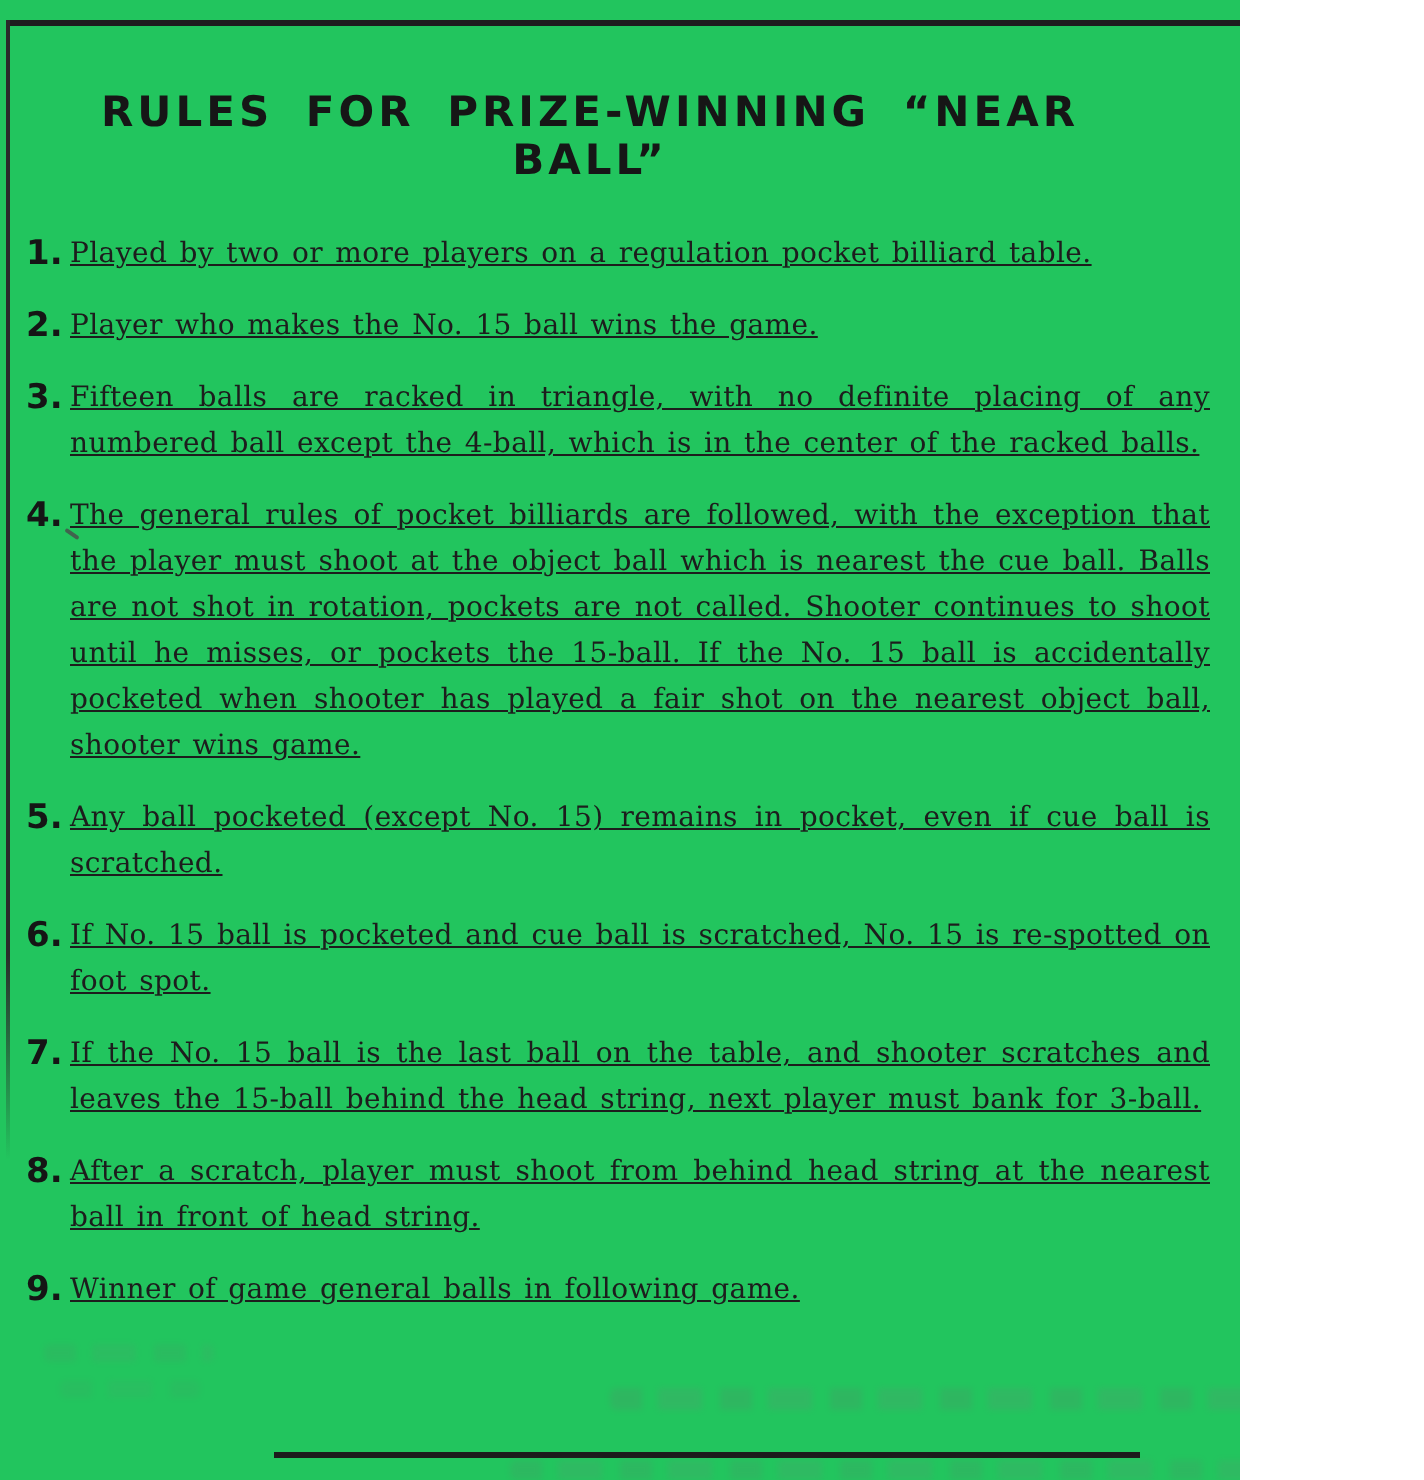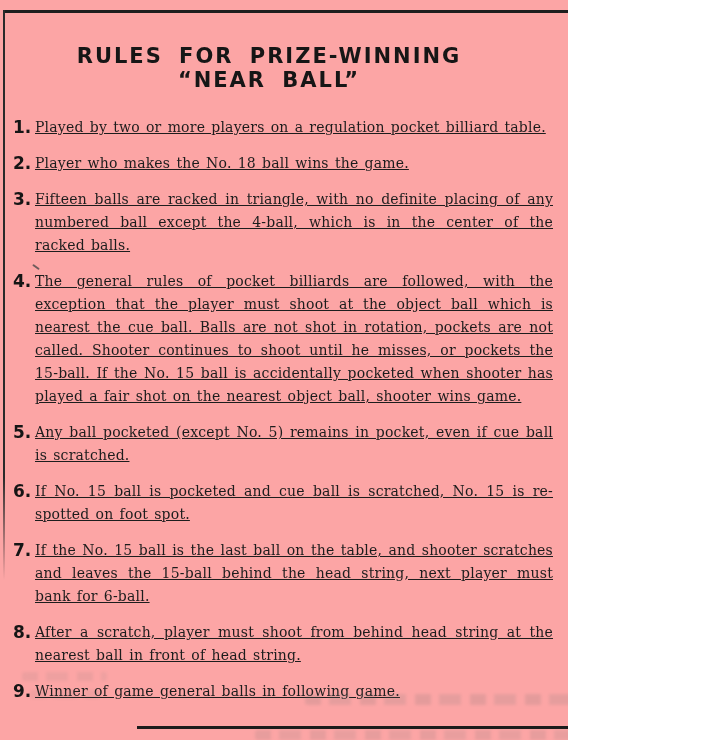--- a/index.html
+++ b/index.html
@@ -2,23 +2,23 @@
 <html><head>
 <meta charset="utf-8">
 <style>
   html, body {
     margin: 0;
     padding: 0;
     background: #ffffff;
   }
   .page {
     position: relative;
-    width: 568px;
+    width: 620px;
     height: 740px;
-    background: #fca5a5;
+    background: #22c55e;
     overflow: hidden;
     font-family: "DejaVu Serif", serif;
     color: #1d1d1d;
   }
   
   .frame-top {
     position: absolute;
     left: 4px;
     top: 10px;
     width: 674px;
@@ -116,41 +116,41 @@
 
   <h1 class="title">RULES FOR PRIZE-WINNING “NEAR BALL”</h1>
 
   <ol class="rules">
     <li class="rule">
       <span class="num">1.</span>
       <span class="txt">Played by two or more players on a regulation pocket billiard table.</span>
     </li>
     <li class="rule">
       <span class="num">2.</span>
-      <span class="txt">Player who makes the No. 18 ball wins the game.</span>
+      <span class="txt">Player who makes the No. 15 ball wins the game.</span>
     </li>
     <li class="rule">
       <span class="num">3.</span>
       <span class="txt">Fifteen balls are racked in triangle, with no definite placing of any numbered ball except the 4-ball, which is in the center of the racked balls.</span>
     </li>
     <li class="rule">
       <span class="num">4.</span>
       <span class="txt">The general rules of pocket billiards are followed, with the exception that the player must shoot at the object ball which is nearest the cue ball. Balls are not shot in rotation, pockets are not called. Shooter continues to shoot until he misses, or pockets the 15-ball. If the No. 15 ball is accidentally pocketed when shooter has played a fair shot on the nearest object ball, shooter wins game.</span>
     </li>
     <li class="rule">
       <span class="num">5.</span>
-      <span class="txt">Any ball pocketed (except No. 5) remains in pocket, even if cue ball is scratched.</span>
+      <span class="txt">Any ball pocketed (except No. 15) remains in pocket, even if cue ball is scratched.</span>
     </li>
     <li class="rule">
       <span class="num">6.</span>
       <span class="txt">If No. 15 ball is pocketed and cue ball is scratched, No. 15 is re-spotted on foot spot.</span>
     </li>
     <li class="rule">
       <span class="num">7.</span>
-      <span class="txt">If the No. 15 ball is the last ball on the table, and shooter scratches and leaves the 15-ball behind the head string, next player must bank for 6-ball.</span>
+      <span class="txt">If the No. 15 ball is the last ball on the table, and shooter scratches and leaves the 15-ball behind the head string, next player must bank for 3-ball.</span>
     </li>
     <li class="rule">
       <span class="num">8.</span>
       <span class="txt">After a scratch, player must shoot from behind head string at the nearest ball in front of head string.</span>
     </li>
     <li class="rule">
       <span class="num">9.</span>
       <span class="txt">Winner of game general balls in following game.</span>
     </li>
   </ol>

